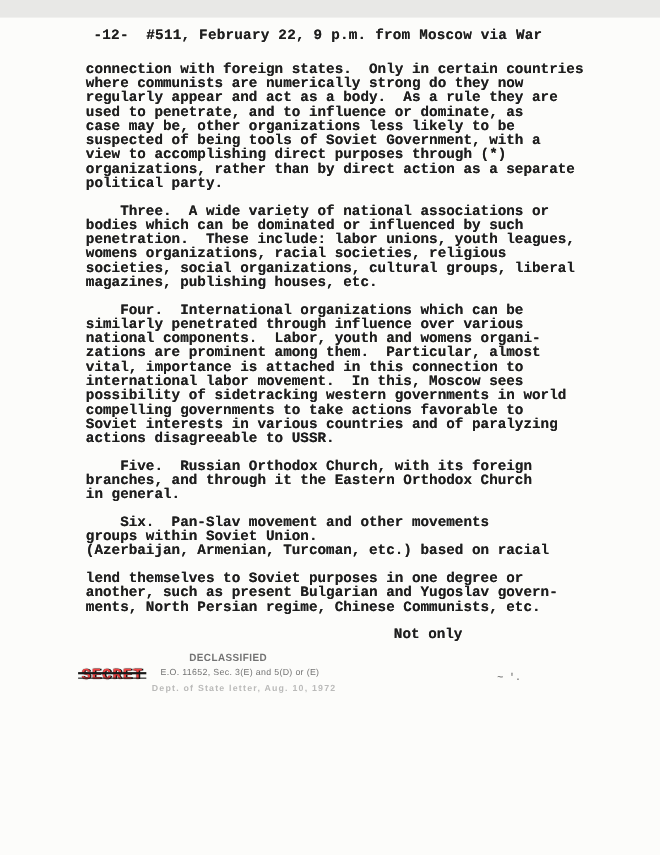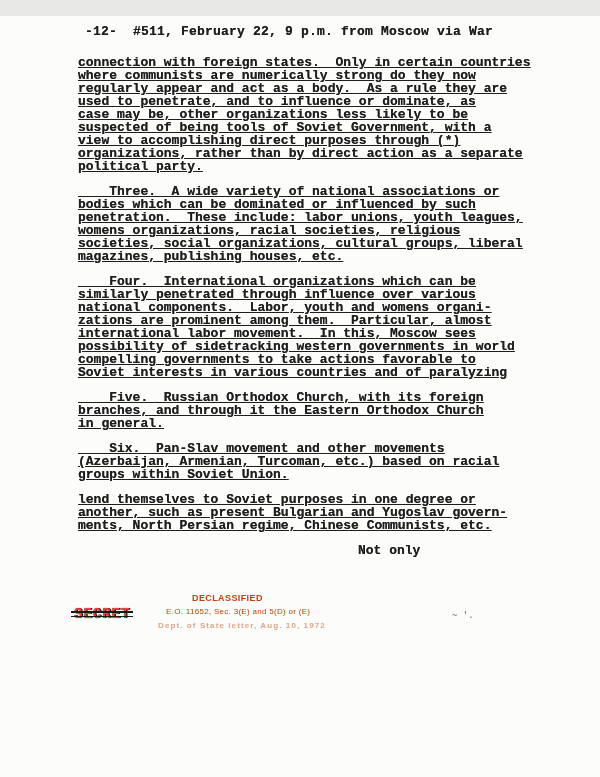--- a/index.html
+++ b/index.html
@@ -27,21 +27,21 @@
     letter-spacing: 0.2px;
   }
   .doc-body {
     position: absolute;
     left: 78px;
     top: 40px;
     width: 470px;
     font-size: 13px;
     line-height: 13px;
   }
-  .para { margin: 0 0 12px 0; text-decoration: underline; }
+  .para { margin: 0 0 12px 0; }
   .line { white-space: pre; }
   .continuation {
     margin-left: 280px;
     margin-top: 0px;
     white-space: pre;
   }
   
   .secret-stamp {
     position: absolute;
     left: 74px;
@@ -57,24 +57,24 @@
     left: -3px;
     right: -3px;
     height: 1.9px;
     background: #181818;
   }
   .secret-stamp .bar1 { top: 5px; }
   .secret-stamp .bar2 { top: 9.5px; }
   
   .decl-stamp {
     position: absolute;
-    left: 166px;
+    left: 146px;
     top: 577px;
     font-family: "Liberation Sans", sans-serif;
-    color: #c2410c;
+    color: #737373;
   }
   .decl-title {
     margin-left: 26px;
     font-size: 9px;
     font-weight: 700;
     letter-spacing: 0.4px;
     transform: scaleY(1.05);
     filter: blur(0.25px);
     white-space: pre;
   }
@@ -134,34 +134,36 @@
         <div class="line">penetration.  These include: labor unions, youth leagues,</div>
         <div class="line">womens organizations, racial societies, religious</div>
         <div class="line">societies, social organizations, cultural groups, liberal</div>
         <div class="line">magazines, publishing houses, etc.</div>
       </div>
       <div class="para">
         <div class="line">    Four.  International organizations which can be</div>
         <div class="line">similarly penetrated through influence over various</div>
         <div class="line">national components.  Labor, youth and womens organi-</div>
         <div class="line">zations are prominent among them.  Particular, almost</div>
+        <div class="line">vital, importance is attached in this connection to</div>
         <div class="line">international labor movement.  In this, Moscow sees</div>
         <div class="line">possibility of sidetracking western governments in world</div>
         <div class="line">compelling governments to take actions favorable to</div>
         <div class="line">Soviet interests in various countries and of paralyzing</div>
+        <div class="line">actions disagreeable to USSR.</div>
       </div>
       <div class="para">
         <div class="line">    Five.  Russian Orthodox Church, with its foreign</div>
         <div class="line">branches, and through it the Eastern Orthodox Church</div>
         <div class="line">in general.</div>
       </div>
       <div class="para">
         <div class="line">    Six.  Pan-Slav movement and other movements</div>
+        <div class="line">groups within Soviet Union.</div>
         <div class="line">(Azerbaijan, Armenian, Turcoman, etc.) based on racial</div>
-        <div class="line">groups within Soviet Union.</div>
       </div>
       <div class="para">
         <div class="line">lend themselves to Soviet purposes in one degree or</div>
         <div class="line">another, such as present Bulgarian and Yugoslav govern-</div>
         <div class="line">ments, North Persian regime, Chinese Communists, etc.</div>
       </div>
       <div class="continuation">Not only</div>
   </div>
 
   <div class="secret-stamp">

